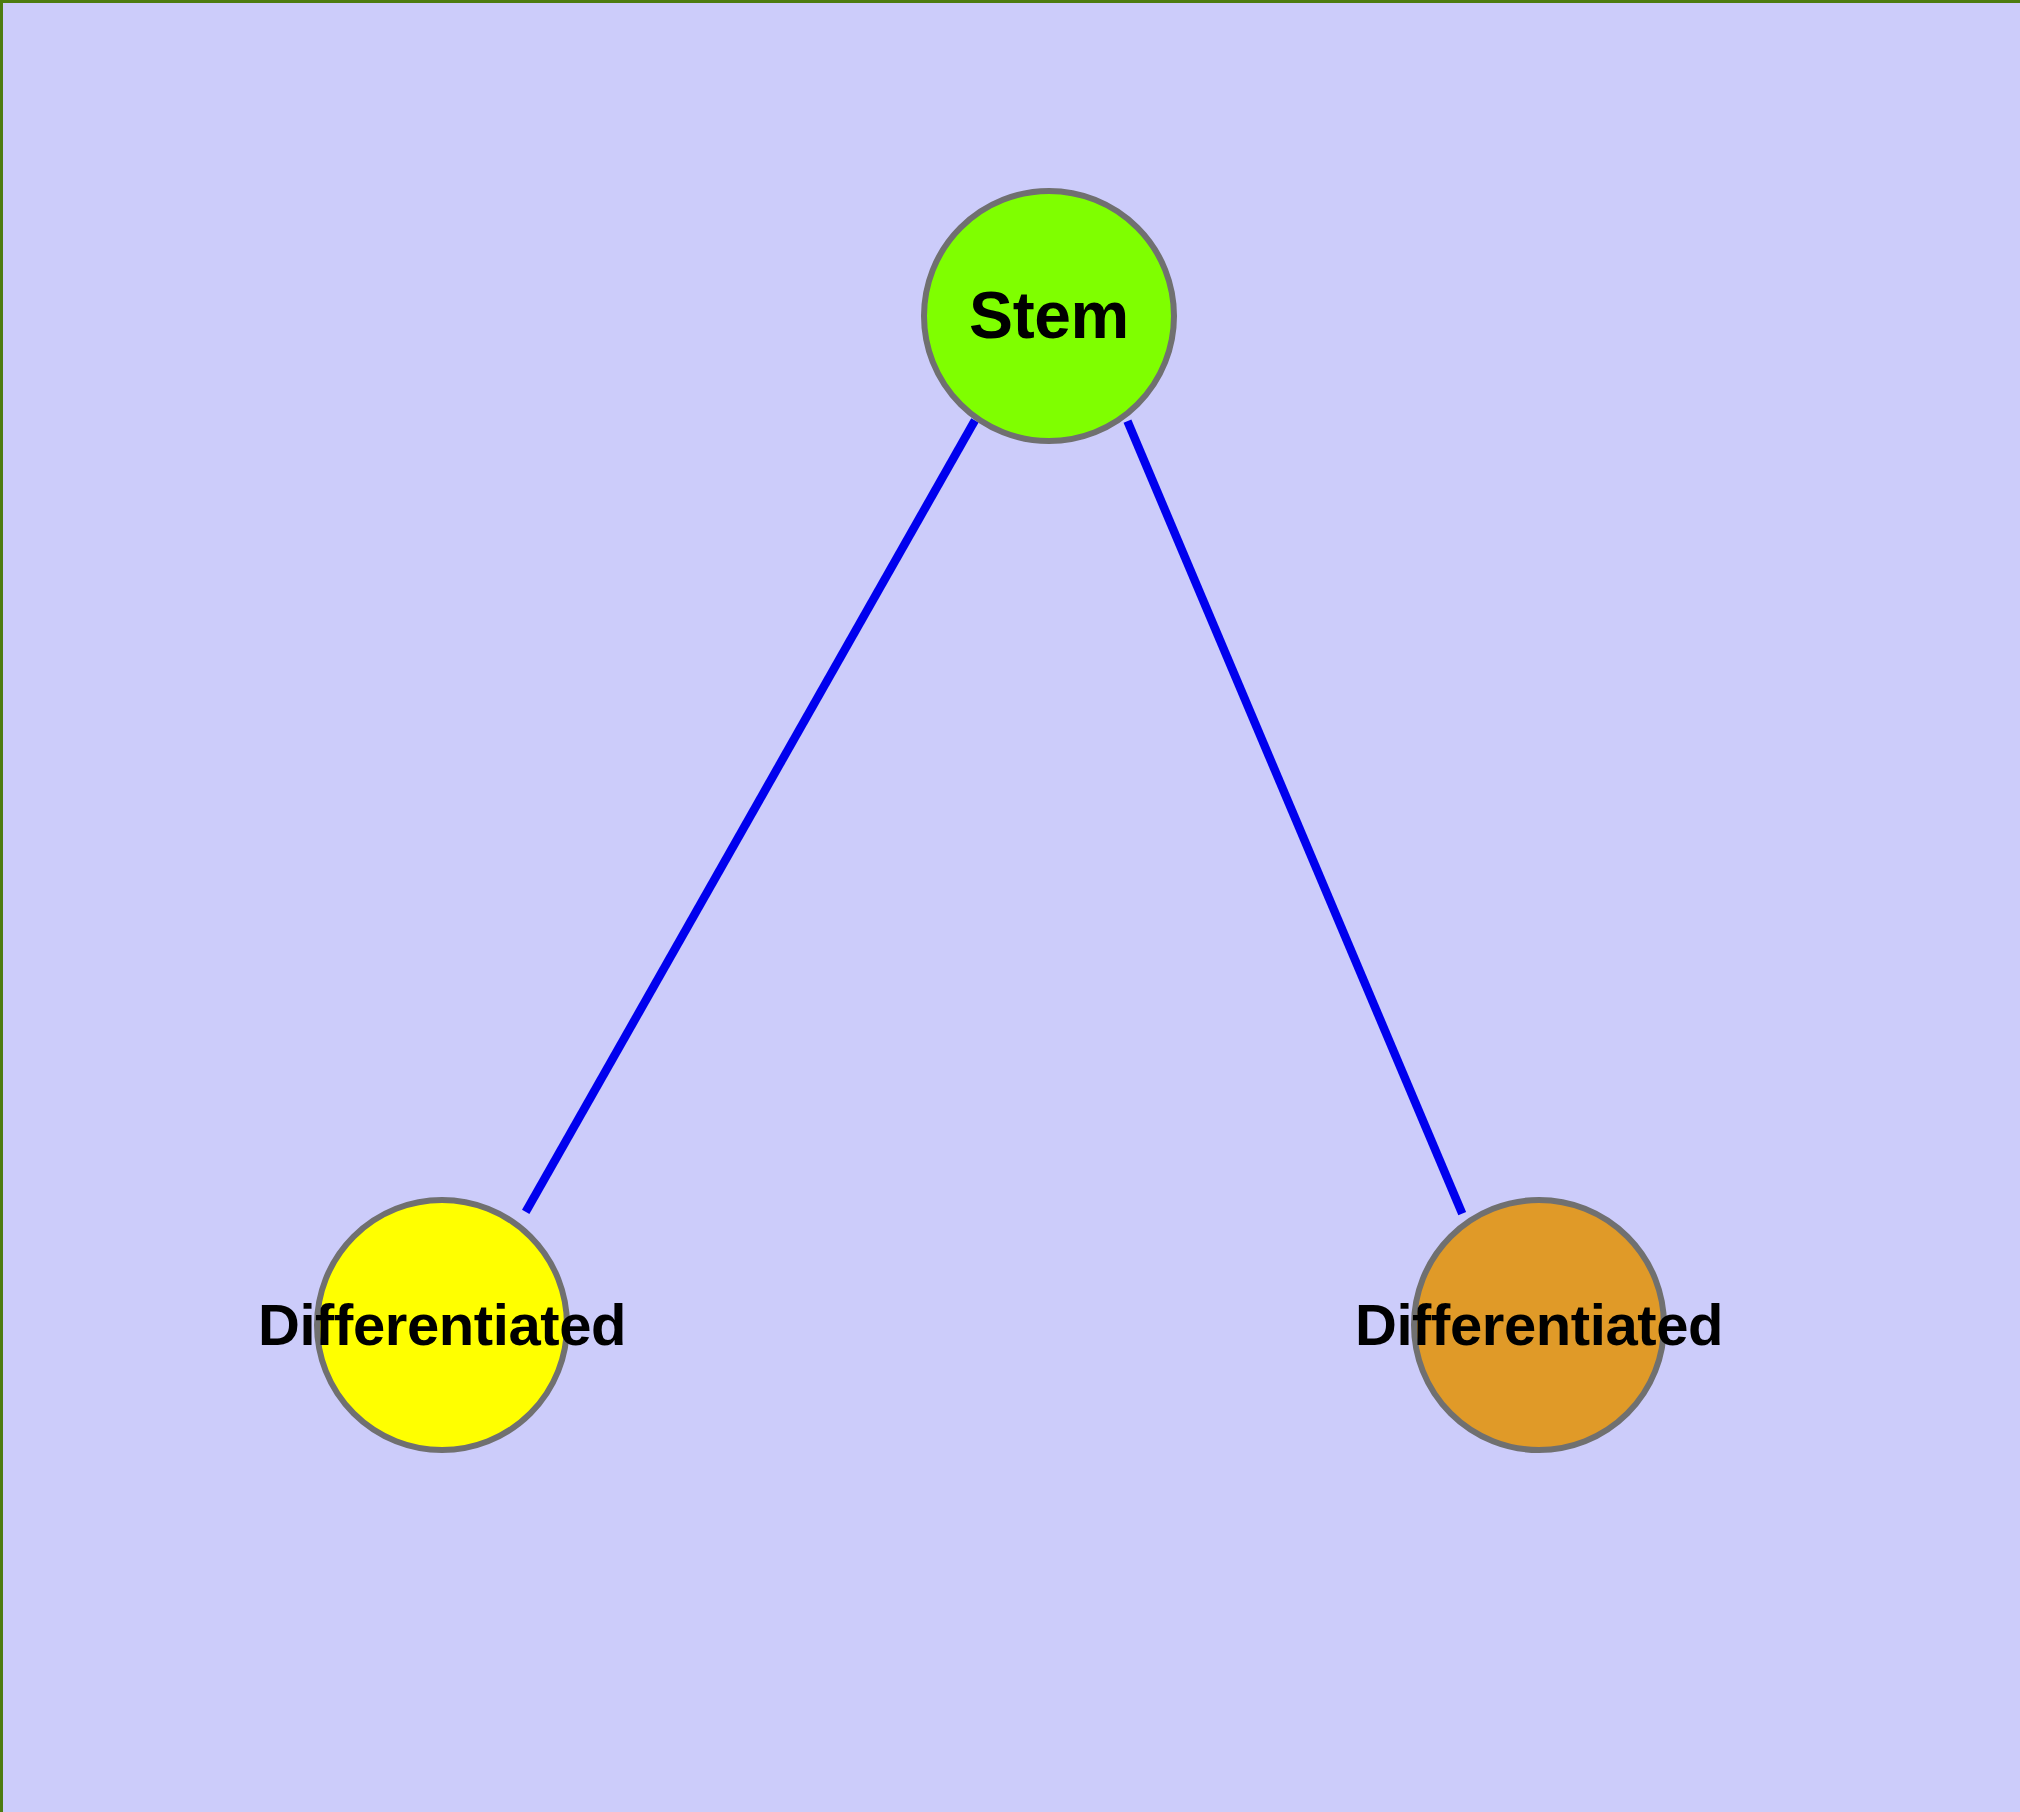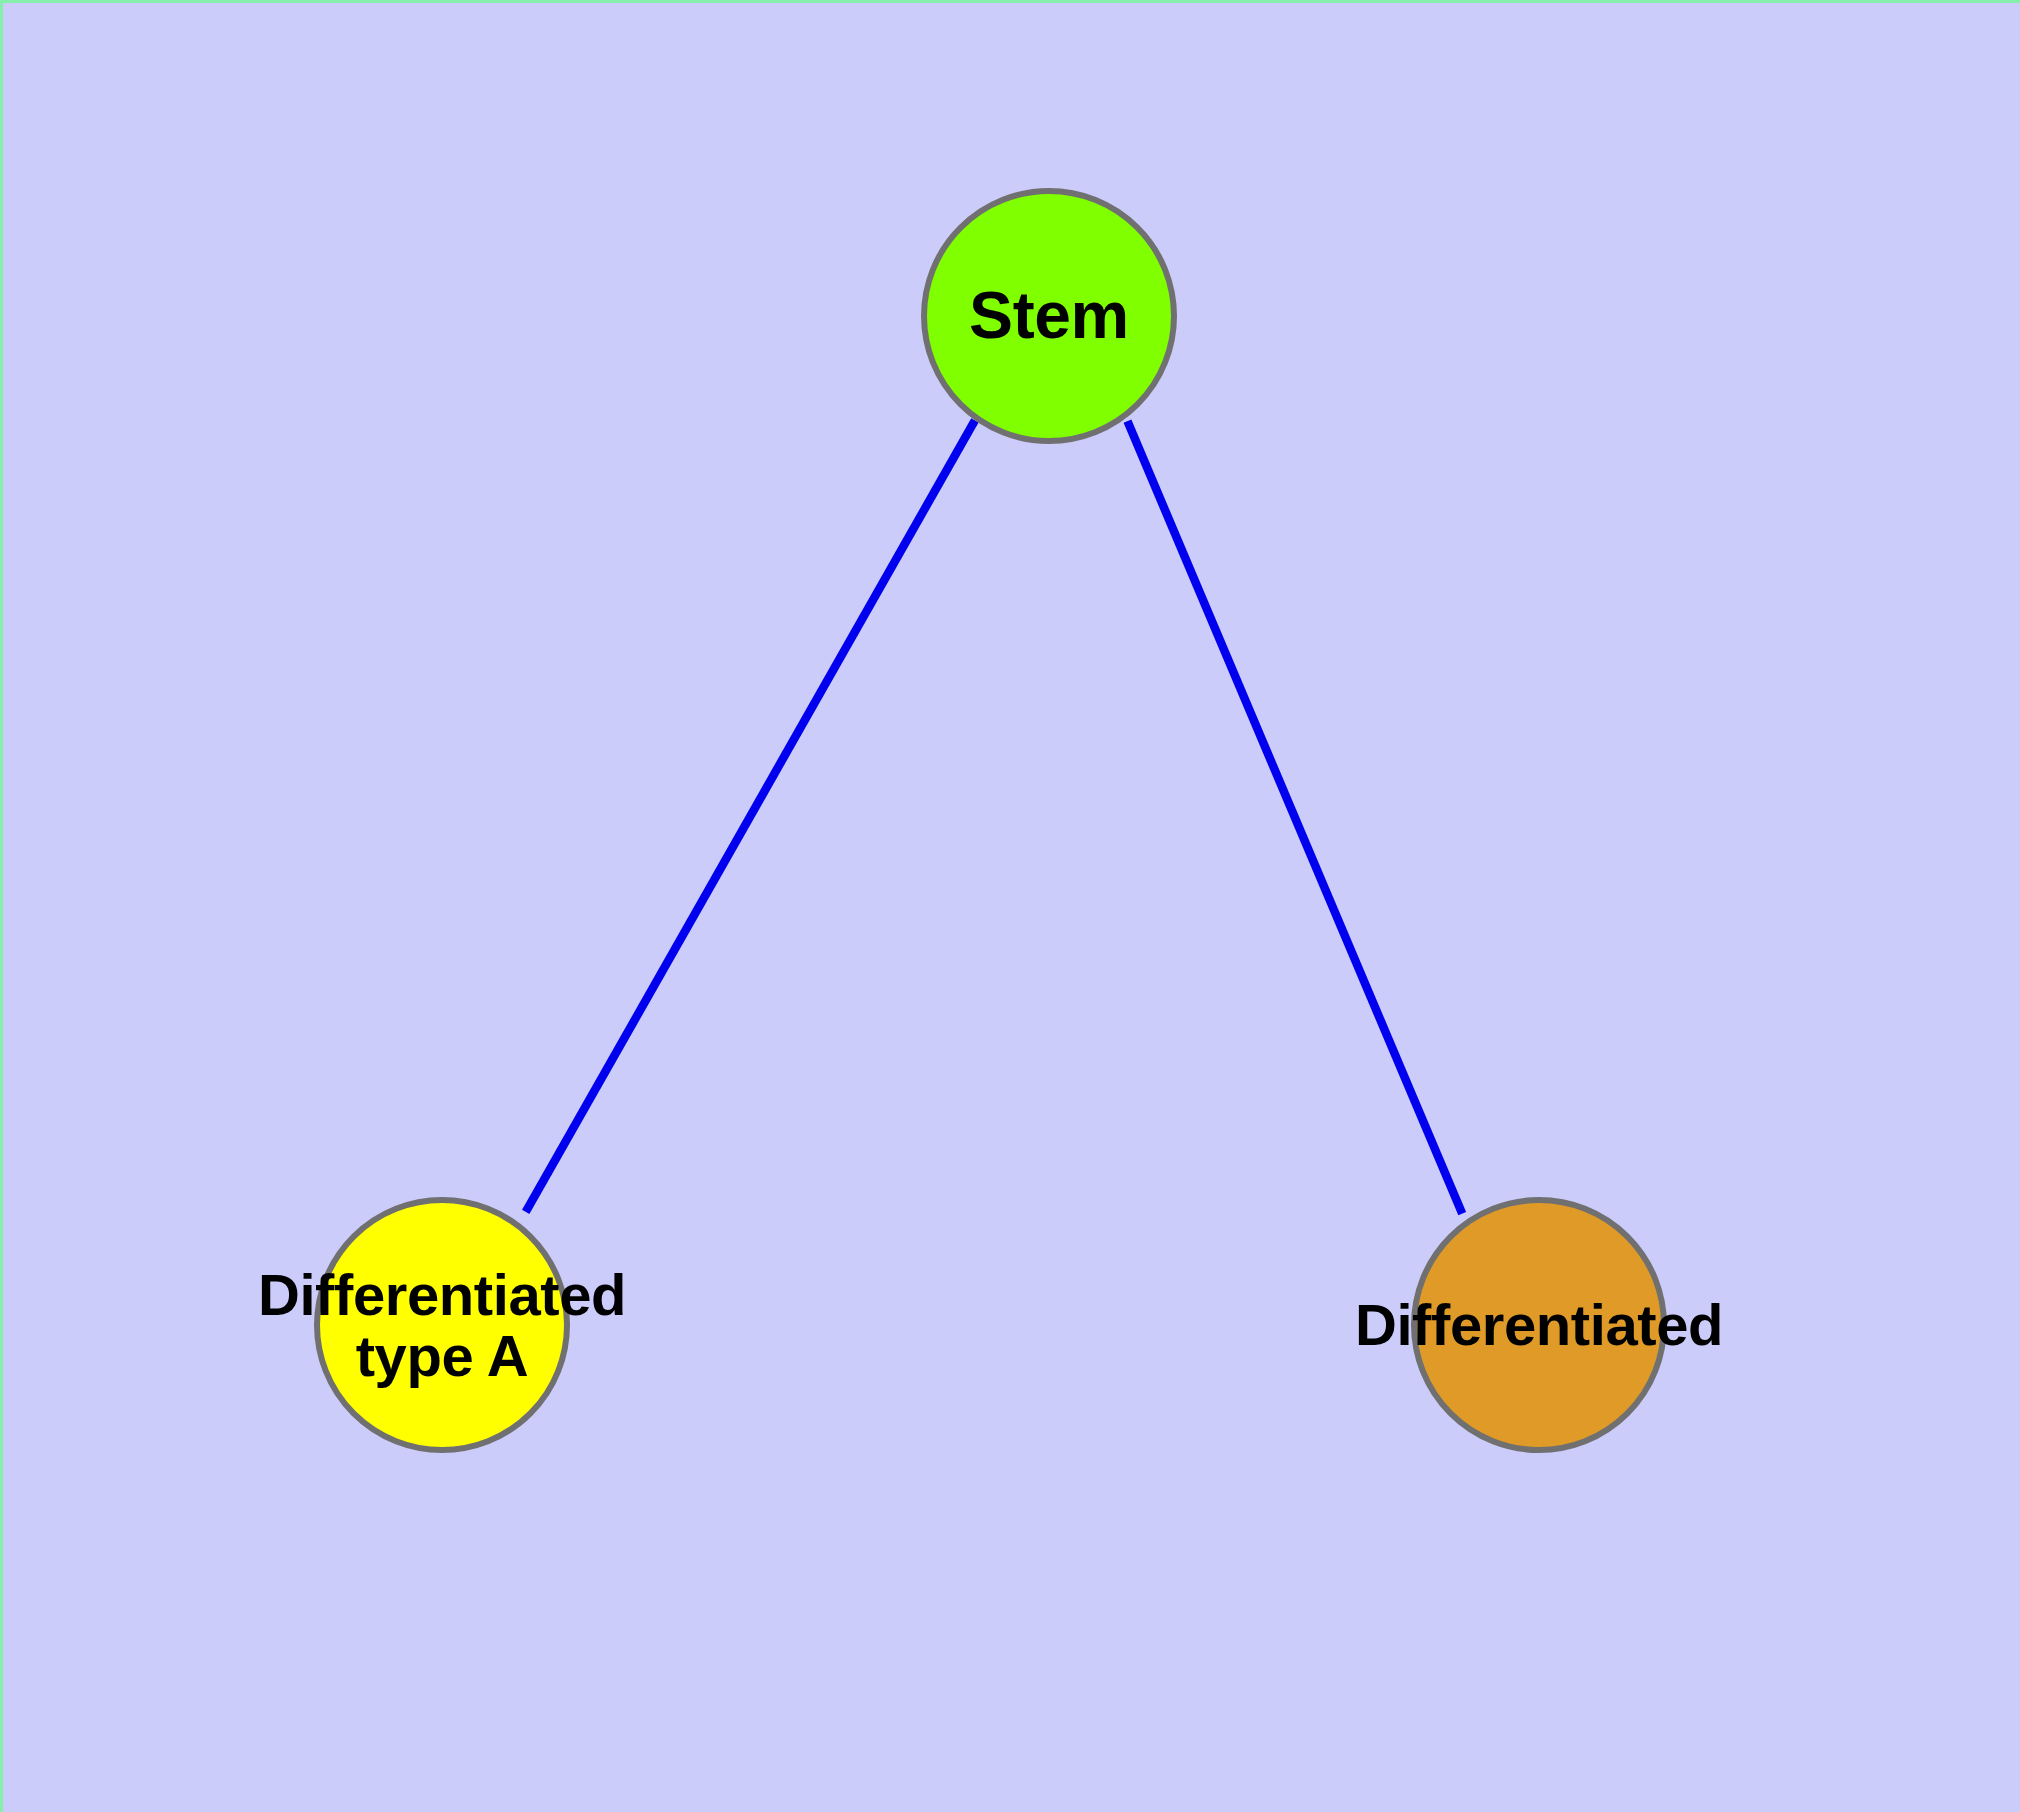--- a/index.html
+++ b/index.html
@@ -6,21 +6,21 @@
   html, body {
     margin: 0;
     padding: 0;
     background: #ffffff;
   }
   #canvas {
     position: relative;
     width: 2021px;
     height: 1812px;
     overflow: hidden;
-    background: #86efac;
+    background: #4d7c0f;
     font-family: "Liberation Sans", "DejaVu Sans", sans-serif;
   }
   #plot-background {
     position: absolute;
     left: 2.5px;
     top: 2.5px;
     width: 2018px;
     height: 1810px;
     background: #ccccfa;
   }
@@ -81,21 +81,20 @@
     <div class="node-circle" id="circle-stem" style="width: 256px; height: 256px; background: rgb(127, 255, 0); border-color: rgb(112, 112, 112); border-width: 6px;"></div>
     <div class="node-label label-stem">
       <span>Stem</span>
     </div>
   </div>
 
   <div class="graph-node-group" id="node-diff-a" style="left:442px; top:1325px; width:256px; height:256px;">
     <div class="node-circle" id="circle-diff-a" style="width: 256px; height: 256px; background: rgb(255, 255, 0); border-color: rgb(112, 112, 112); border-width: 6px;"></div>
     <div class="node-label label-diff">
       <div>Differentiated</div>
-      <div>type A</div>
     </div>
   </div>
 
   <div class="graph-node-group" id="node-diff-b" style="left:1539px; top:1325px; width:256px; height:256px;">
     <div class="node-circle" id="circle-diff-b" style="width: 256px; height: 256px; background: rgb(224, 154, 40); border-color: rgb(112, 112, 112); border-width: 6px;"></div>
     <div class="node-label label-diff">
       <div>Differentiated</div>
     </div>
   </div>
 

